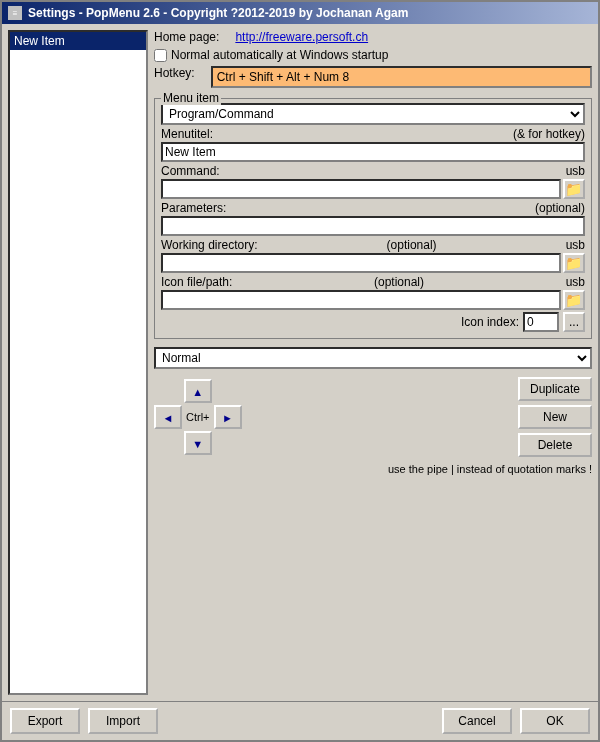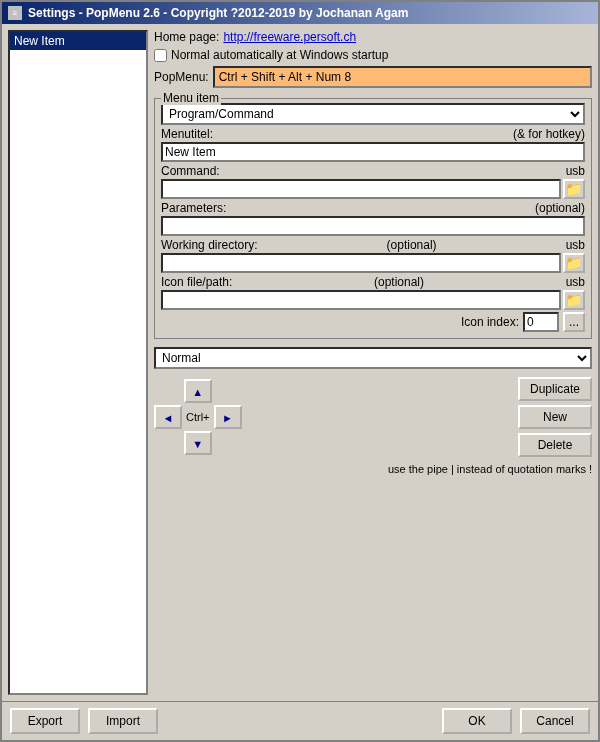--- a/index.html
+++ b/index.html
@@ -66,22 +66,22 @@
     }
     
     .right-panel {
       flex: 1;
       display: flex;
       flex-direction: column;
       gap: 4px;
     }
     .form-row {
       display: flex;
-      align-items: center;
-      gap: 4px;
+      align-items: flex-start;
+      gap: 16px;
     }
     .form-label {
       color: #000;
       white-space: nowrap;
     }
     .link-text {
       color: #0000cc;
       text-decoration: underline;
       cursor: pointer;
     }
@@ -313,21 +313,21 @@
         <span class="form-label">Home page:</span>
         <span class="link-text">http://freeware.persoft.ch</span>
       </div>
 
       <div class="checkbox-row">
         <input type="checkbox" style="">
         <label class="form-label">Normal automatically at Windows startup</label>
       </div>
 
       <div class="form-row">
-        <span class="form-label">PopMenu:</span>
+        <span class="form-label">Hotkey:</span>
         <div class="hotkey-field">
           <span>Ctrl + Shift + Alt + Num 8</span>
         </div>
       </div>
 
       <div class="group-box">
         <span class="group-box-legend">Menu item</span>
 
         <div class="dropdown-container">
           <select>
@@ -461,20 +461,20 @@
     <div class="bottom-left">
       <button class="bottom-btn">
         <span>Export</span>
       </button>
       <button class="bottom-btn">
         <span>Import</span>
       </button>
     </div>
     <div class="bottom-right">
       <button class="bottom-btn">
-        <span>OK</span>
+        <span>Cancel</span>
       </button>
       <button class="bottom-btn">
-        <span>Cancel</span>
+        <span>OK</span>
       </button>
     </div>
   </div>
 </div>
 
 </body></html>

